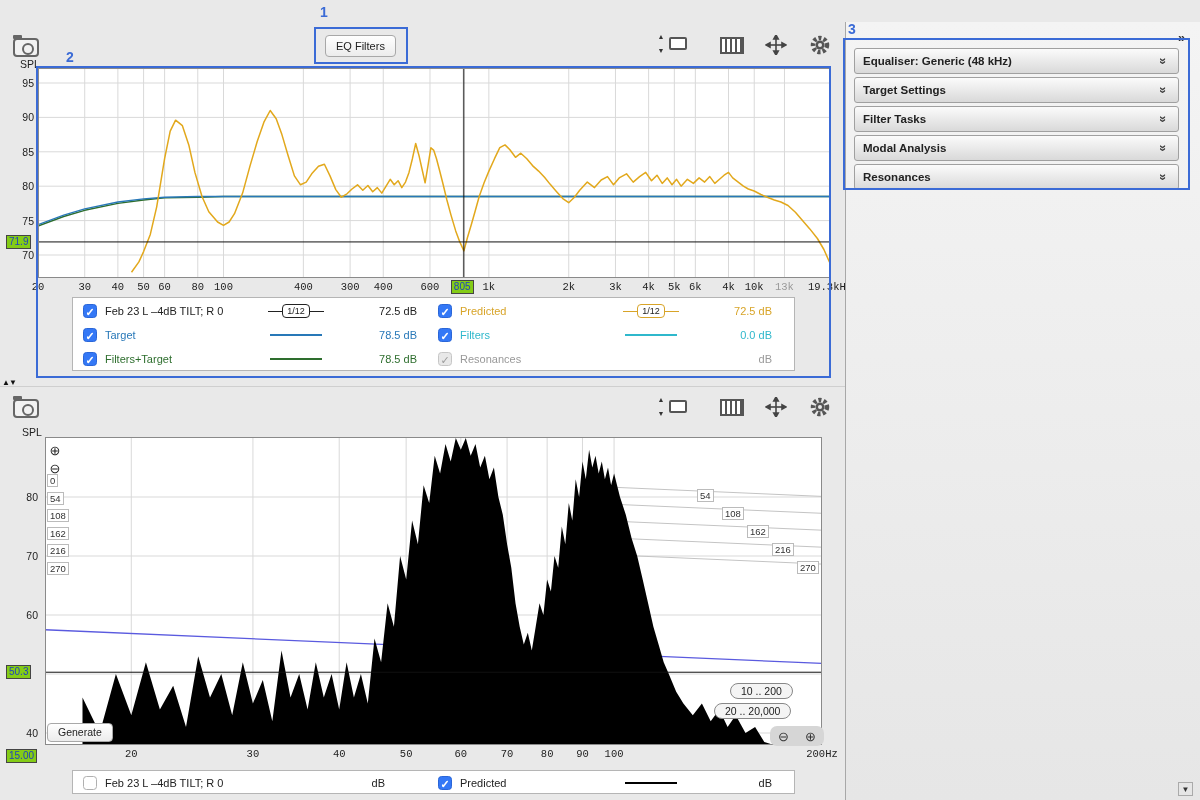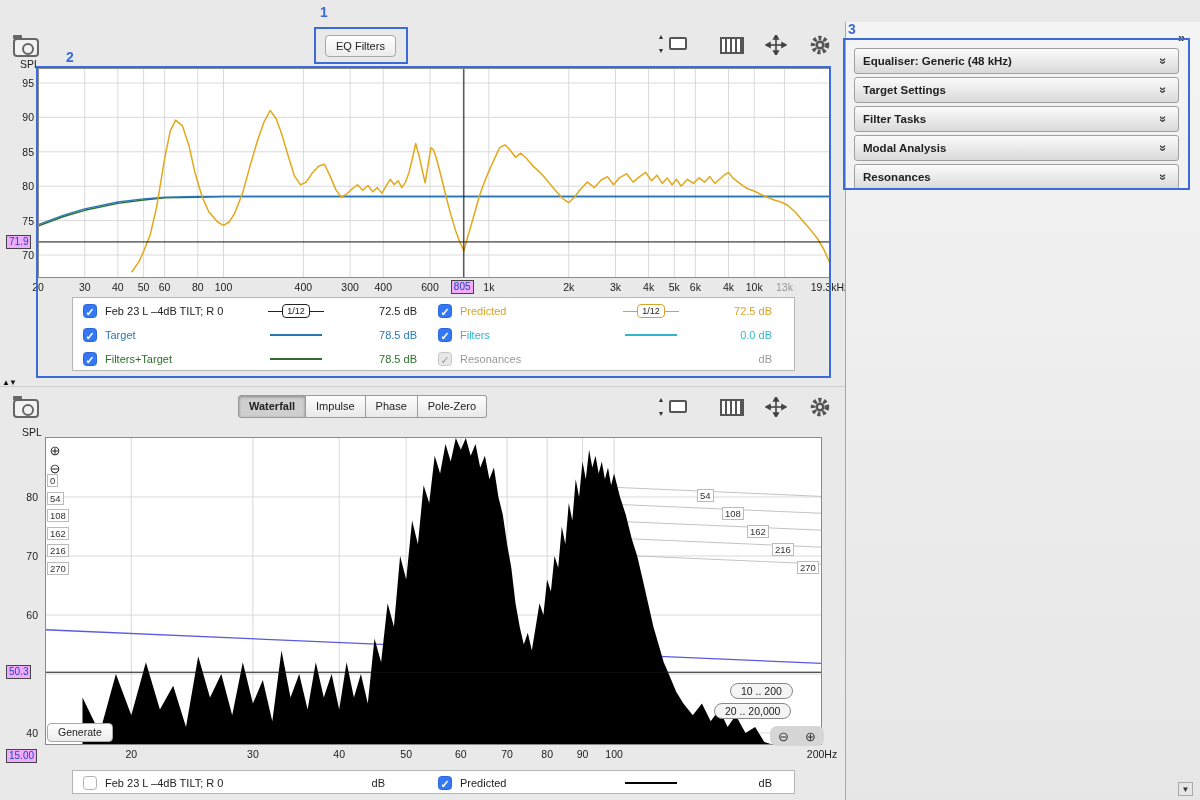--- a/index.html
+++ b/index.html
@@ -31,24 +31,24 @@
   
   .spin { position:absolute; width:12px; text-align:center; font-size:7px; line-height:7px; color:#333; }
   .mini-screen { position:absolute; width:18px; height:13px; border:2px solid #555; border-radius:2px; background:#fff; }
   .panes-icon { position:absolute; width:24px; height:17px; border:2px solid #555; background:
     repeating-linear-gradient(90deg,#fff 0 3px,#555 3px 5px); }
   .icon-svg { position:absolute; }
 
   
   .plot-svg { position:absolute; background:#fff; }
   .tick-x, .tick-y, .tlabel { position:absolute; font-size:10.5px; color:#222; }
-  .tick-x { transform:translateX(-50%); white-space:nowrap; }
+  .tick-x { transform:translateX(-50%); white-space:nowrap;font-family:Liberation Mono, monospace; }
   .tick-y { width:34px; text-align:right; }
   .muted { color:#999; }
-  .cursor-box { position:absolute; font-size:10px; color:#2244bb; background:#f0abfc; border:1px solid #444;
+  .cursor-box { position:absolute; font-size:10px; color:#2244bb; background:#84cc16; border:1px solid #444;
     padding:0 2px; line-height:12px; white-space:nowrap; z-index:6; }
   .axis-cap { position:absolute; font-size:10.5px; color:#222; }
 
   
   .legend { position:absolute; background:#fff; border:1px solid #b5b5b5; }
   .lg-row { position:absolute; height:24px; display:flex; align-items:center; }
   .cb { width:14px; height:14px; border-radius:3.5px; display:inline-block; position:relative; flex:none; }
   .cb-on { border:1px solid #2a66d8; color:#fff; font-size:11px; line-height:14px; text-align:center; font-weight:bold; }
   .cb-off { border:1px solid #b0b0b0; background:#fff; }
   .cb-dim { border:1px solid #c6c6c6; background:#e8e8e8; color:#9a9a9a; font-size:11px; line-height:14px; text-align:center; }
@@ -246,26 +246,20 @@
       <span class="line-sample" style="border-top:none;"></span>
       <span class="lg-val" style="color: rgb(153, 153, 153);">dB</span>
     </div>
   </div>
 
   <div class="divider-line" style="left:0; top:386px; width:845px;"></div>
   <div class="divider-handle" style="left:2px; top:378px;">▲▼</div>
 
   <div class="camera" style="left:13px; top:399px;"></div>
 
-  <div class="tabs" style="left:238px; top:395px;">
-    <span class="tab sel">Waterfall</span>
-    <span class="tab">Impulse</span>
-    <span class="tab">Phase</span>
-    <span class="tab">Pole-Zero</span>
-  </div>
 
   <span class="spin" style="left:655px; top:396px;">▲</span>
   <span class="spin" style="left:655px; top:410px;">▼</span>
   <span class="mini-screen" style="left:669px; top:400px;"></span>
   <span class="panes-icon" style="left:720px; top:399px;"></span>
   <svg class="icon-svg" style="left:765px; top:397px;" width="22" height="20" viewBox="0 0 22 20">
     <g stroke="#444" stroke-width="1.6" fill="#444">
       <line x1="3" y1="10" x2="19" y2="10"></line>
         <line x1="11" y1="2" x2="11" y2="18"></line>
       <polygon points="1,10 5,7.8 5,12.2"></polygon>

